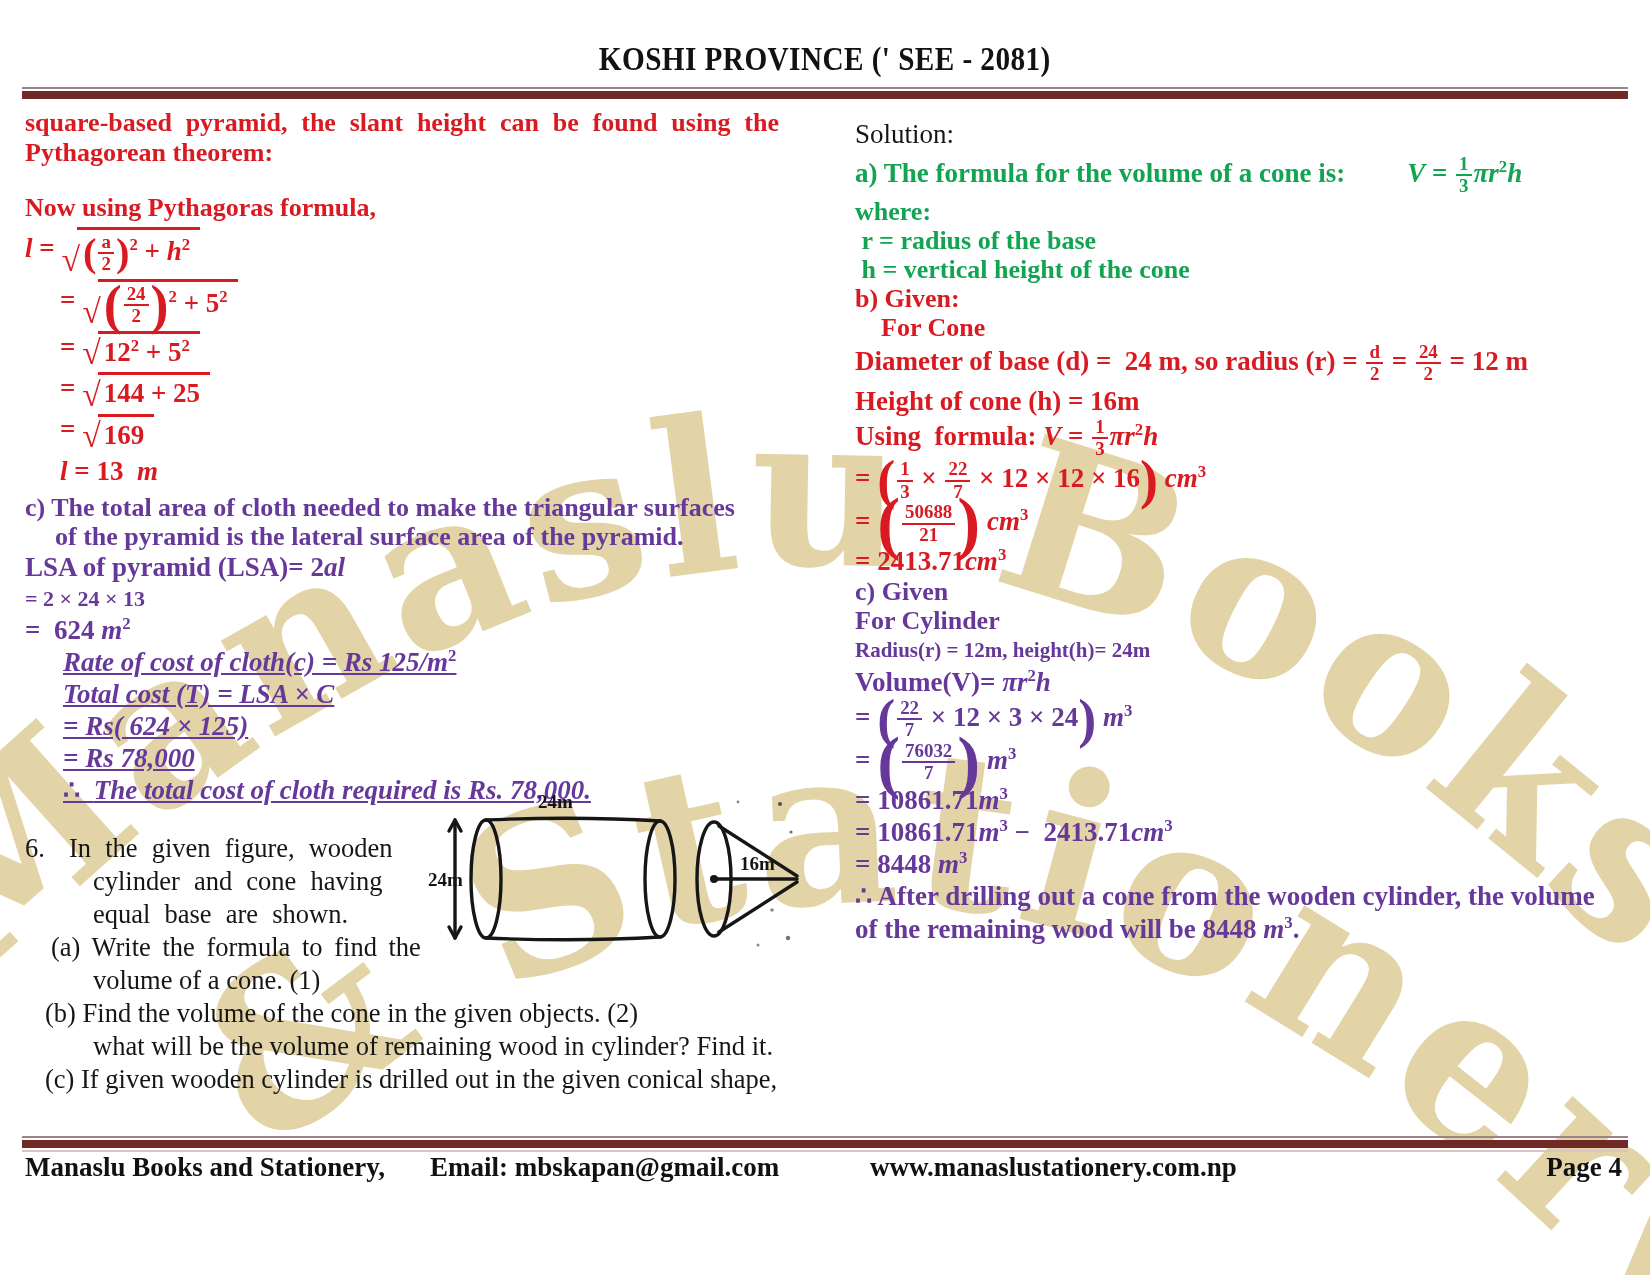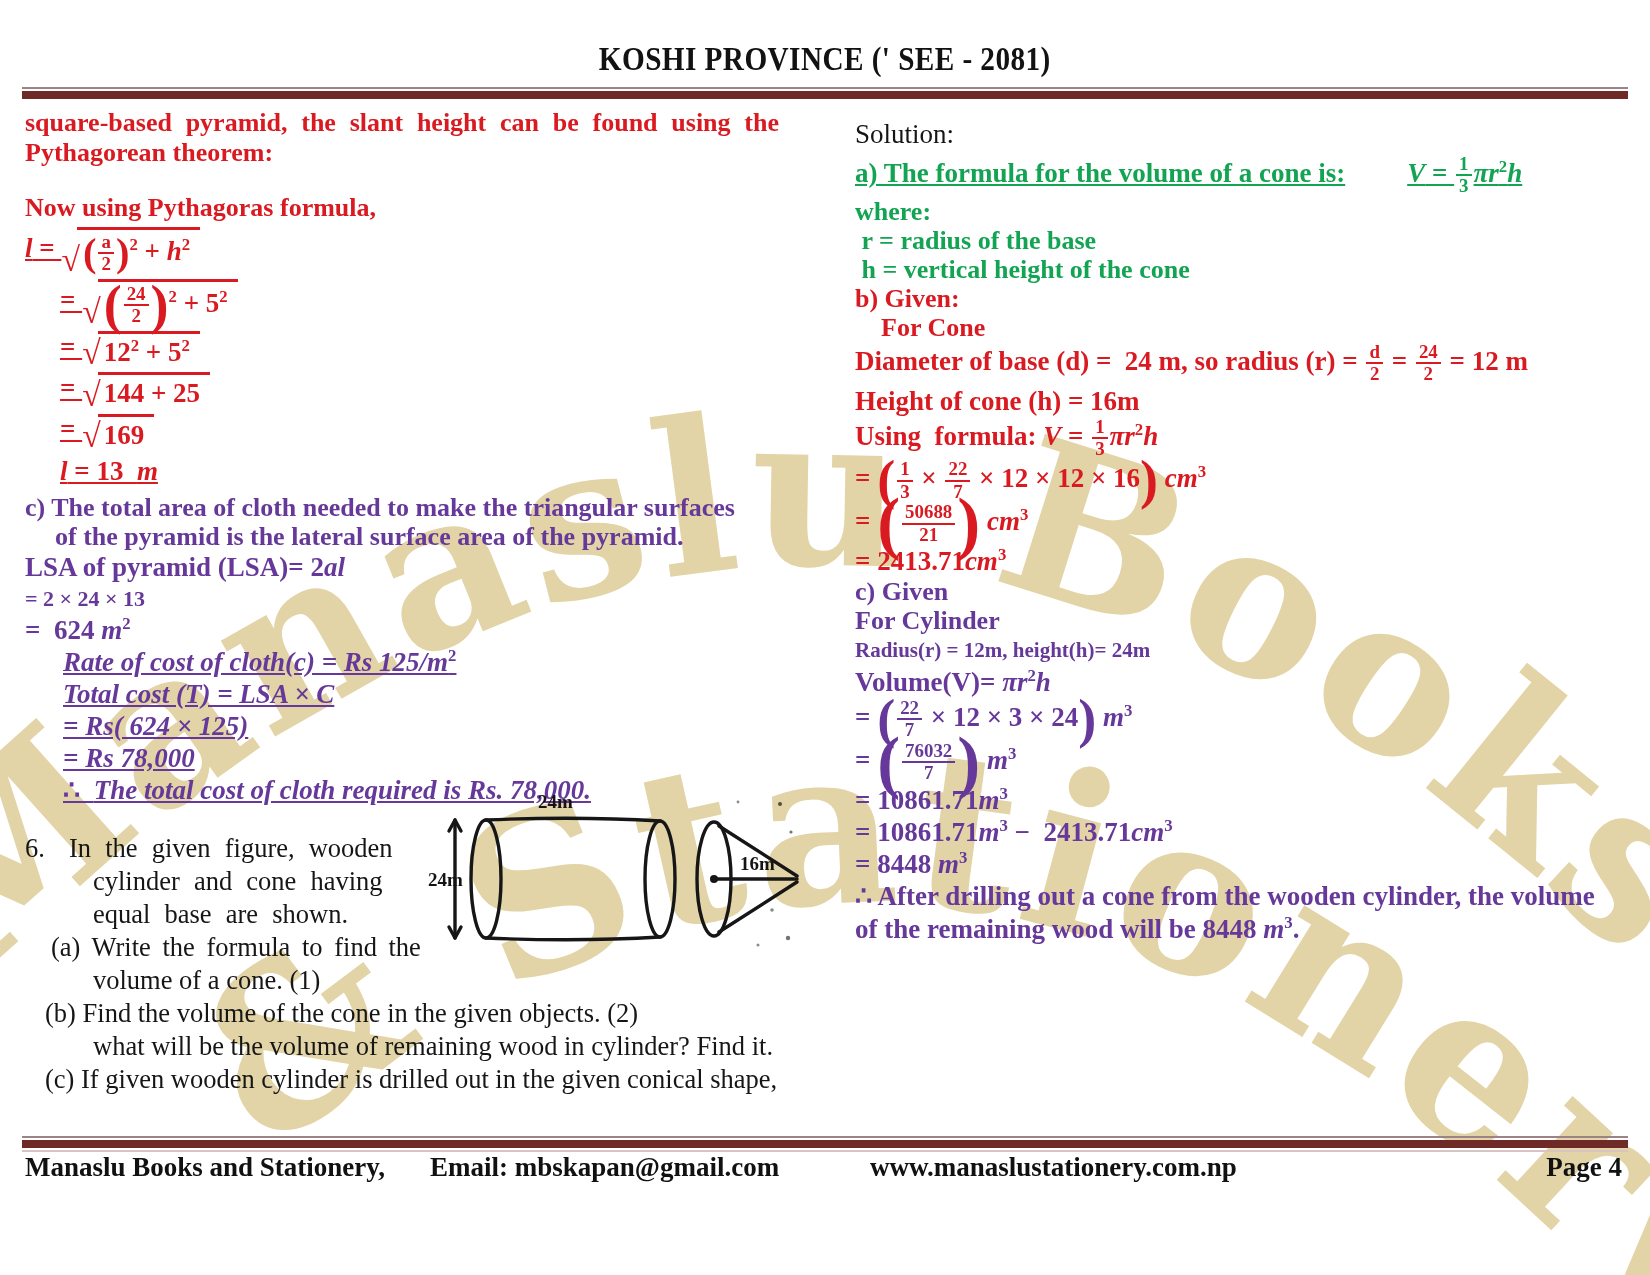--- a/index.html
+++ b/index.html
@@ -41,21 +41,21 @@
         font-size:.70em;line-height:1.08;margin:0 2px;}
   .frac .den{border-top:2px solid currentColor;padding:0 3px;}
   .frac .num{padding:0 3px;}
   .sqrt{display:inline-flex;align-items:stretch;vertical-align:middle;}
   .rsign{display:flex;align-items:flex-end;font-size:1.25em;line-height:.85;margin-right:-3px;}
   .rbar{border-top:3px solid currentColor;padding:2px 10px 0 6px;white-space:pre;}
   .par{vertical-align:middle;font-weight:bold;}
   .par-md{font-size:1.5em;line-height:0;}
   .par-lg{font-size:2.0em;line-height:0;}
   .par-xl{font-size:2.55em;line-height:0;}
-  .mgap{margin-top:4px;text-decoration:underline;}
+  .mgap{margin-top:4px;}
   .ind35{padding-left:35px;}
   .ind28{padding-left:30px;}
   .ind38{padding-left:38px;text-decoration:underline;}
   .ind22{padding-left:26px;}
 
   
   .q6{margin-top:26px;color:#161616;font-weight:normal;}
   .q6 .qline{font-size:26.5px;line-height:33px;}
   .qnum{display:inline-block;width:44px;}
   .wjust{word-spacing:7.5px;}

